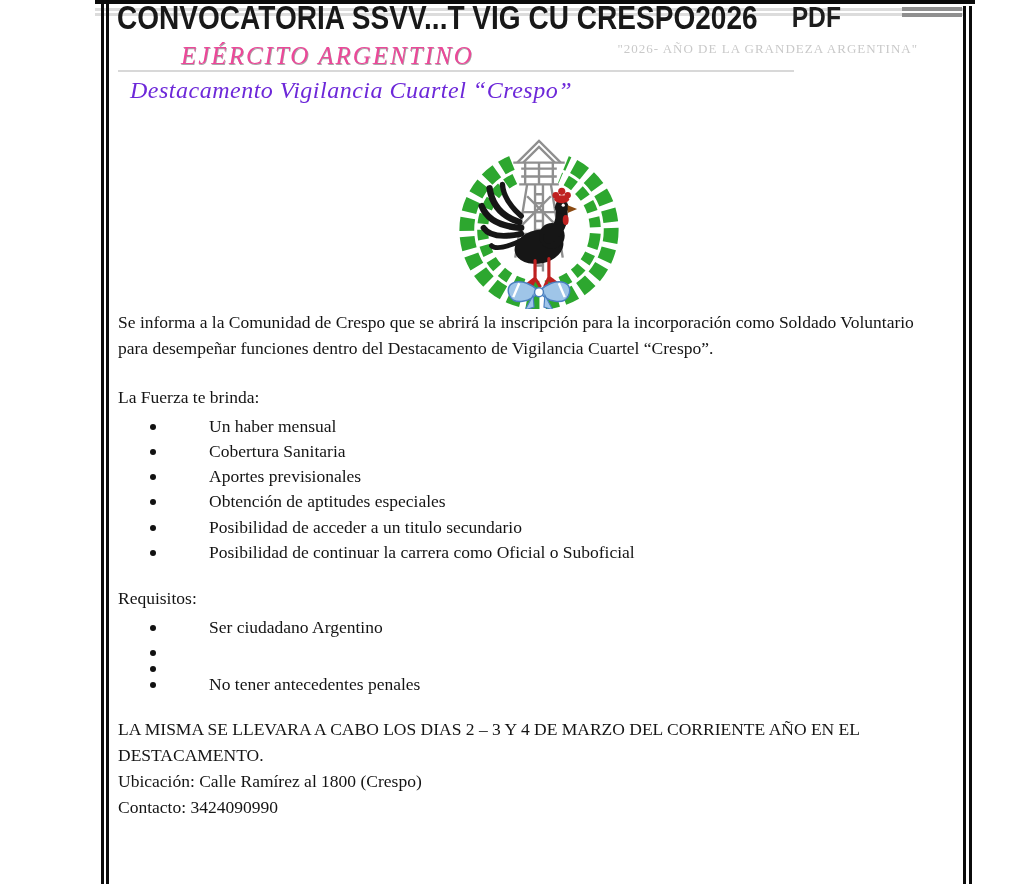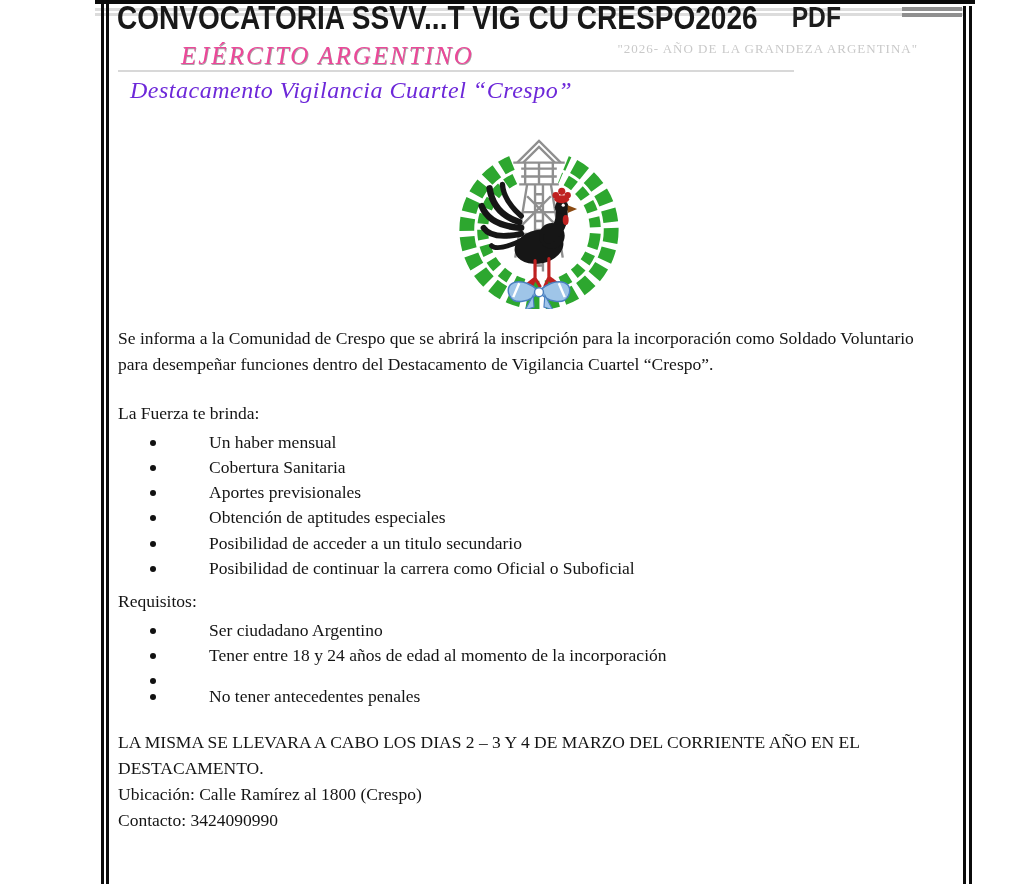--- a/index.html
+++ b/index.html
@@ -34,27 +34,27 @@
     letter-spacing:2px;color:#ec4899;text-shadow:0.6px 0.6px 0 #a8a8a8;
   }
   .divider-artifact{position:absolute;left:118px;top:70px;width:676px;height:2px;background:#d8d8d8;}
   .unit{
     position:absolute;left:130px;top:77px;font-size:24px;font-style:italic;
     color:#6d28d9;letter-spacing:.5px;
   }
   
   .emblem{position:absolute;left:450px;top:131px;width:178px;height:178px;}
   
-  .bodytext{position:absolute;left:118px;top:326px;width:826px;font-size:17.5px;line-height:25.5px;}
+  .bodytext{position:absolute;left:118px;top:310px;width:826px;font-size:17.5px;line-height:25.5px;}
   .bodytext p{margin:0;}
   .sec-heading{margin-top:24px;}
   ul.blist{list-style:none;margin:3px 0 0 0;padding:0;}
   ul.blist li{display:flex;align-items:flex-start;line-height:25.3px;padding-left:32px;gap:32px;}
   .dot{flex:0 0 auto;width:6px;height:6px;border-radius:50%;background:#111;margin:10px 21px 0 0;}
-  .req-heading{margin-top:8px;}
+  .req-heading{margin-top:21px;}
   .schedule{margin-top:19px !important;line-height:26px;}
   .plain-line{line-height:26px;}
 </style>
 </head>
 <body>
 
 <div>
 
   <div class="topline"></div>
   <div class="stripe s1"></div>
@@ -166,21 +166,20 @@
     </ul>
 
     <div class="sec-heading req-heading">Requisitos:</div>
     <ul class="blist">
       <li>
           <span class="dot"></span>
           <span>Ser ciudadano Argentino</span>
         </li>
       <li>
           <span class="dot"></span>
-          <span>Tener entre 18 y 24 años de edad al momento de la incorporación</span>
         </li>
       <li>
           <span class="dot"></span>
         </li>
       <li>
           <span class="dot"></span>
           <span>No tener antecedentes penales</span>
         </li>
     </ul>
 

